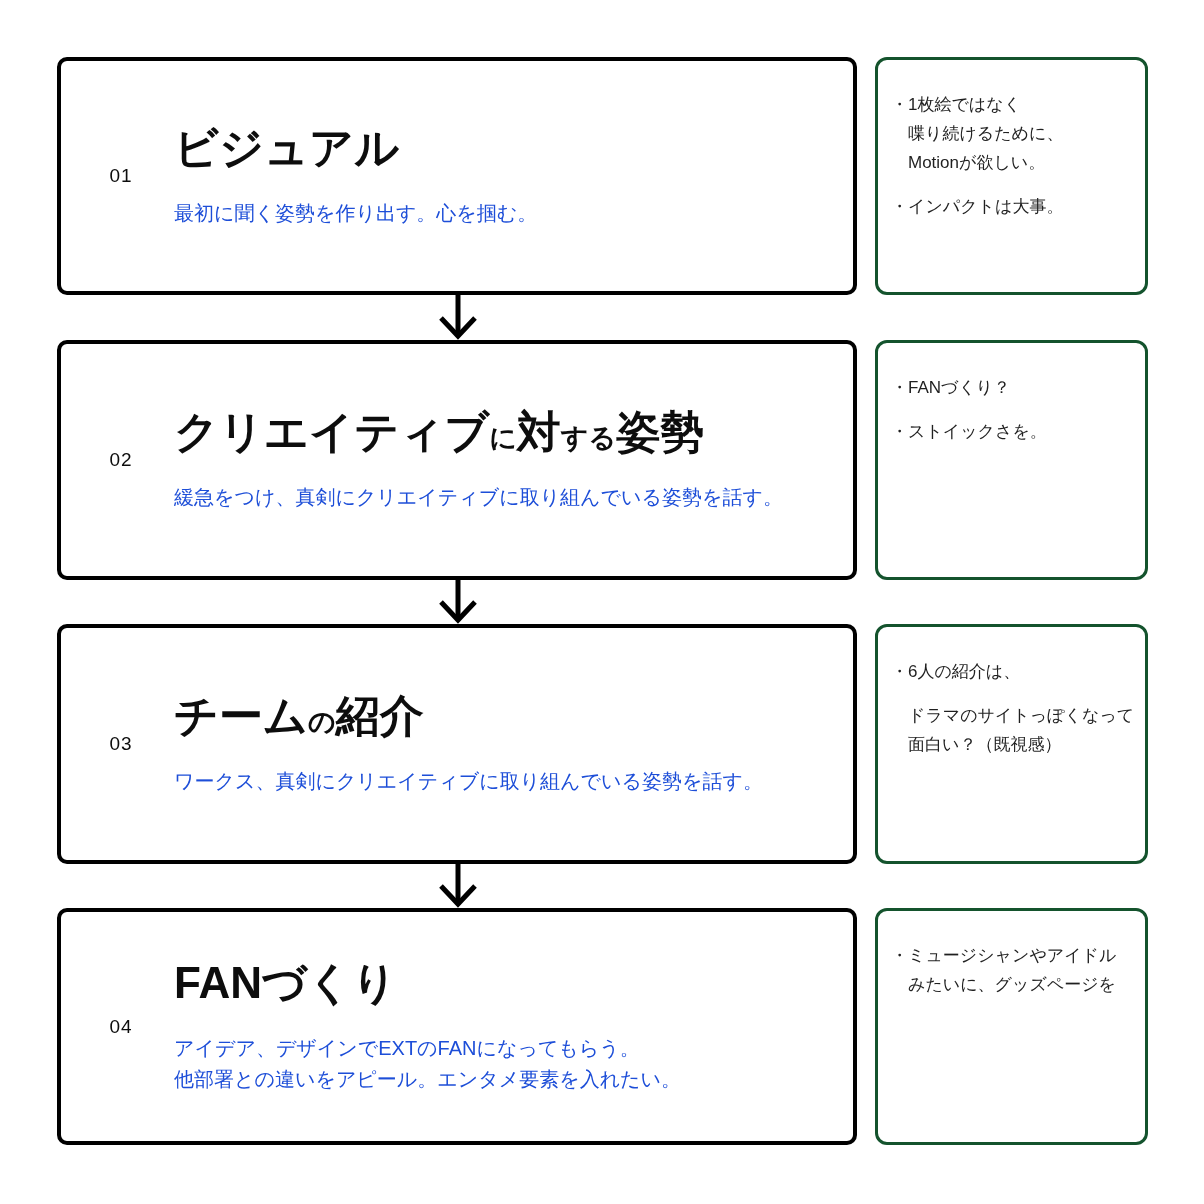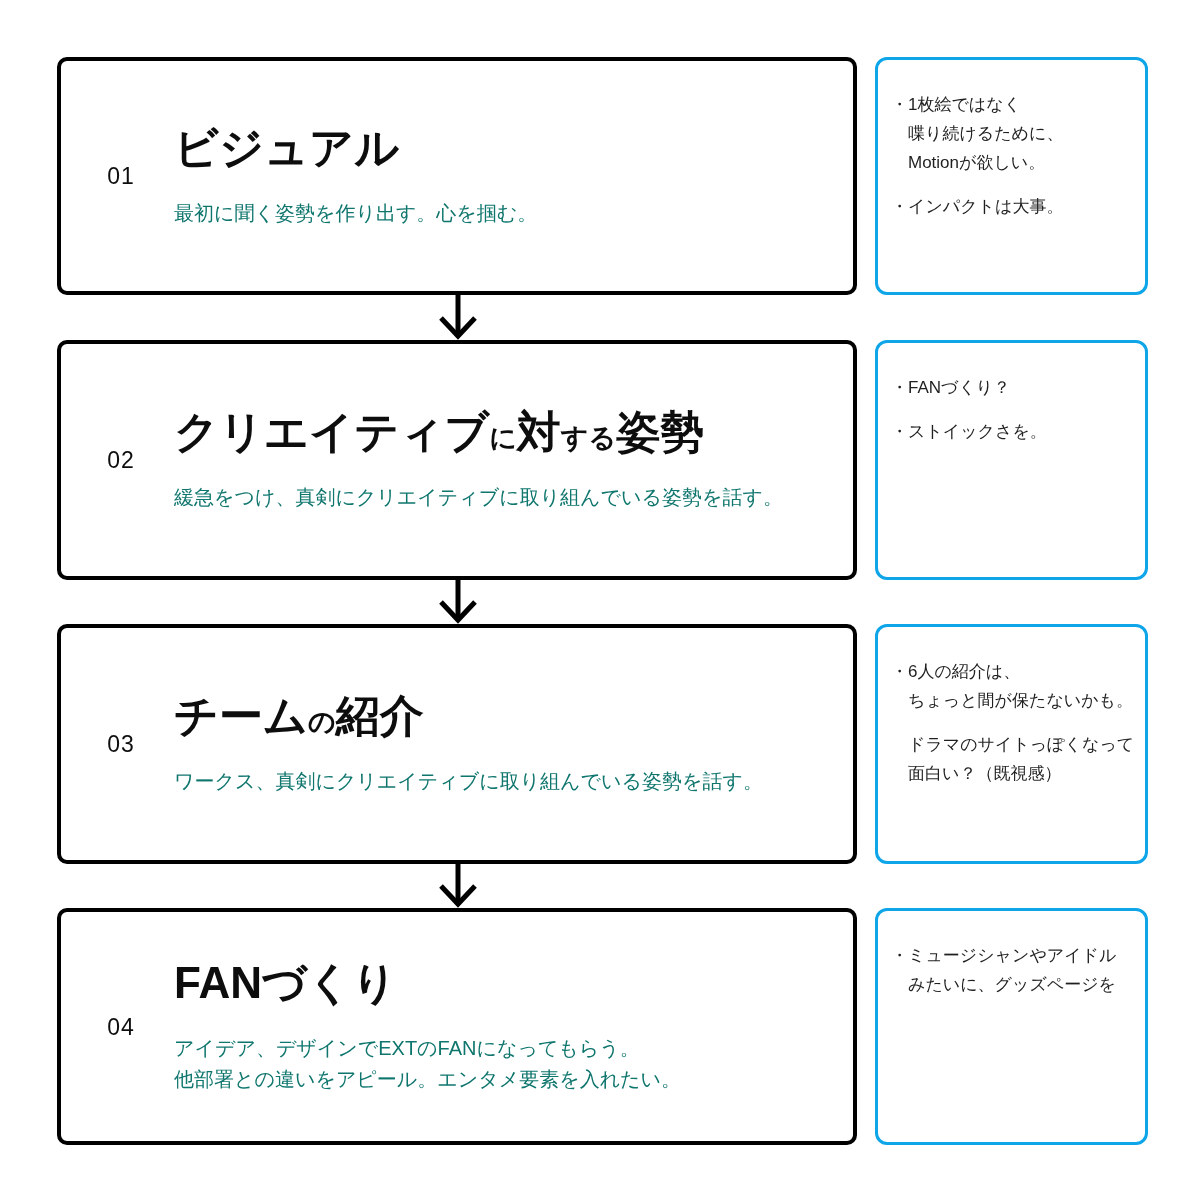--- a/index.html
+++ b/index.html
@@ -37,43 +37,43 @@
     justify-content:center;
     padding:0 30px 0 113px;
   }
   .num{
     position:absolute;
     left:40px;
     top:50%;
     transform:translateY(-50%);
     width:40px;
     text-align:center;
-    font-size:23px;
+    font-size:19px;
     letter-spacing:1px;
     color:#0d0d0d;
   }
   .title{
     margin:0 0 24px 0;
     font-weight:600;
     color:#0d0d0d;
     line-height:1.15;
     white-space:nowrap;
   }
   .title .lg{font-size:44px;}
   .title .sm{font-size:27px;}
   .body-line{
     margin:0;
     font-size:20px;
     line-height:31px;
-    color:#0f766e;
+    color:#1d4ed8;
   }
   .note{
     left:818px;
     width:273px;
-    border:3px solid #0ea5e9;
+    border:3px solid #14532d;
     border-radius:12px;
     padding:30px 7px 10px 13px;
   }
   .note-item{margin:0 0 15px 0;}
   .nline{
     font-size:17px;
     line-height:29px;
     color:#1f1f1f;
   }
   .nline.cont{padding-left:17px;}
@@ -135,21 +135,20 @@
 
   <div class="row" style="top:624px;height:240px">
     <section class="card main">
       <div class="num">03</div>
       <h2 class="title"><span class="lg">チーム</span><span class="sm">の</span><span class="lg">紹介</span></h2>
       <p class="body-line">ワークス、真剣にクリエイティブに取り組んでいる姿勢を話す。</p>
     </section>
     <aside class="card note">
       <div class="note-item">
         <div class="nline">・6人の紹介は、</div>
-        <div class="nline cont">ちょっと間が保たないかも。</div>
       </div>
       <div class="note-item">
         <div class="nline cont">ドラマのサイトっぽくなって</div>
         <div class="nline cont">面白い？（既視感）</div>
       </div>
     </aside>
   </div>
 
   <svg class="arrow" style="top:864px;height:44px" viewBox="0 0 48 44">
     <line x1="24" y1="0" x2="24" y2="38" stroke="#000000" stroke-width="5"></line>

